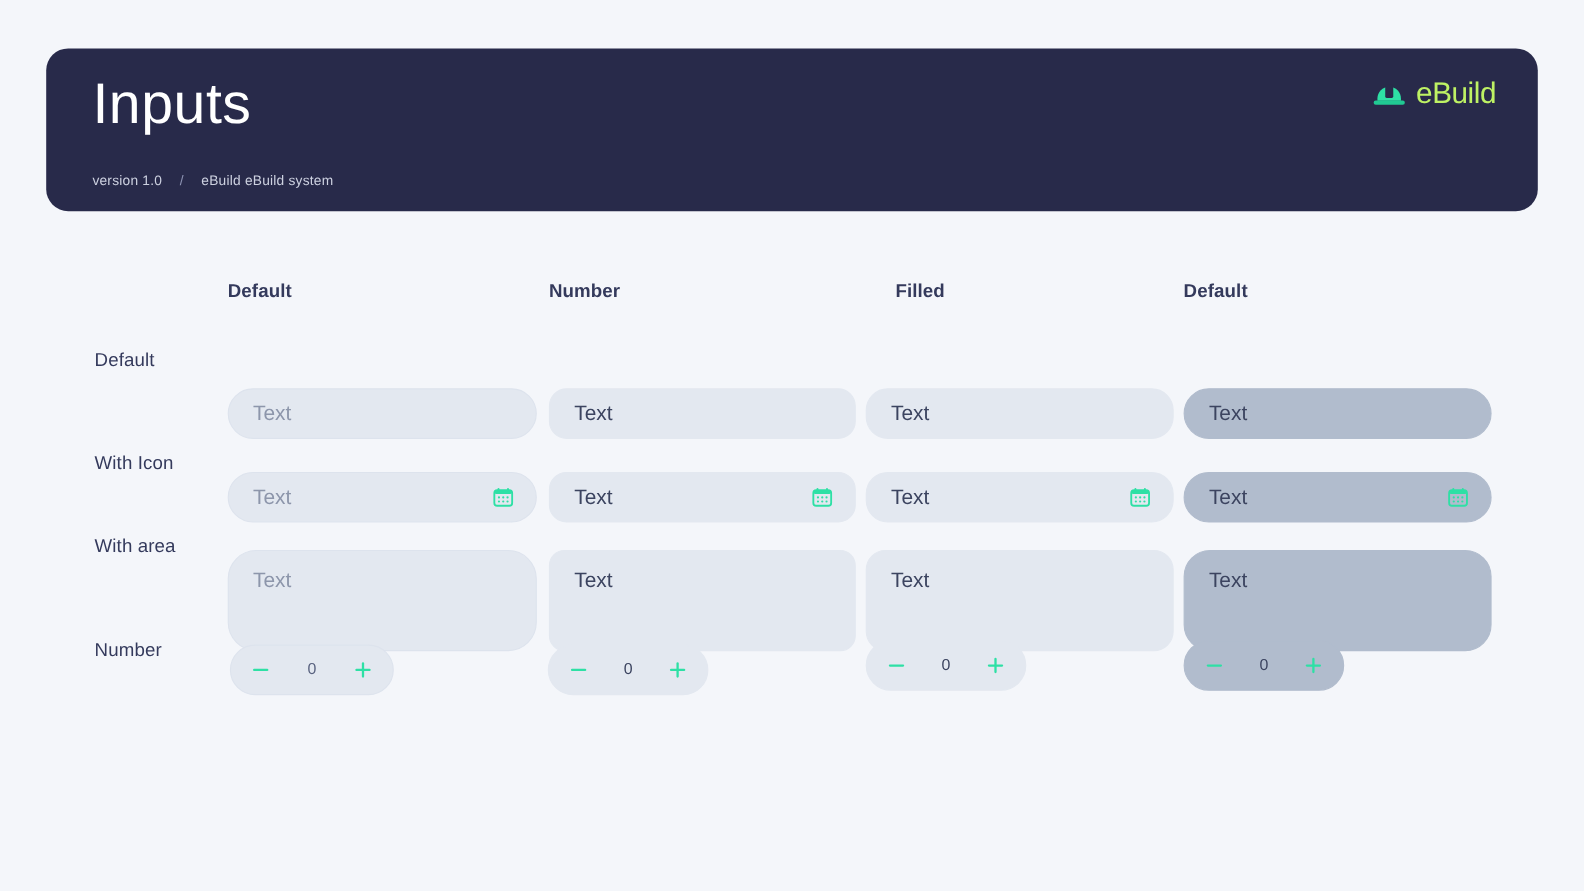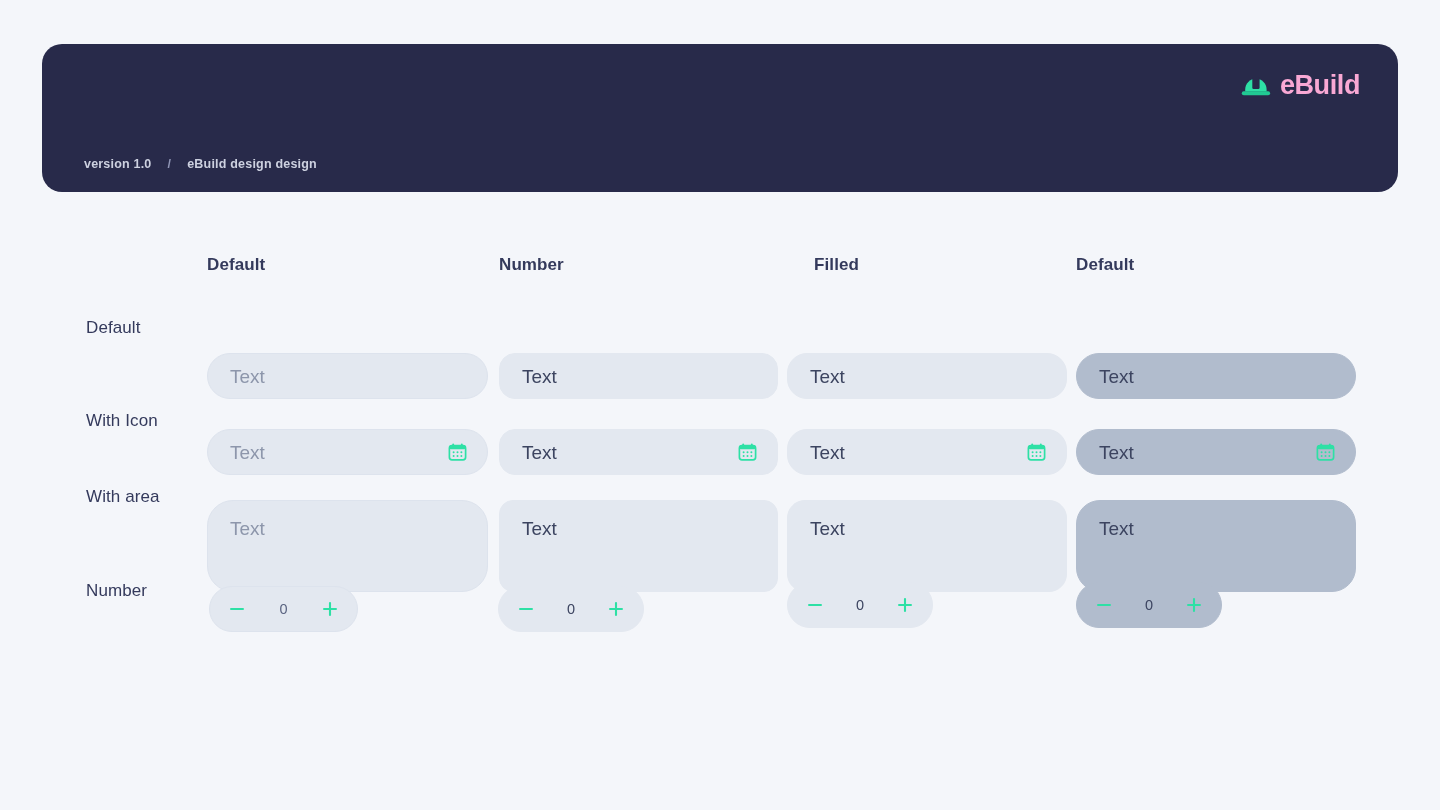--- a/index.html
+++ b/index.html
@@ -41,36 +41,35 @@
   .header-meta {
     position: absolute;
     left: 42px;
     top: 113px;
     display: flex;
     align-items: center;
     gap: 16px;
     font-size: 12.5px;
     color: #cdd1e0;
     letter-spacing: 0.2px;
-    font-weight: bold;
   }
   .header-meta .sep { color: #8f95b5; }
 
   .brand {
     position: absolute;
     right: 38px;
     top: 26px;
     display: flex;
     align-items: center;
     gap: 9px;
   }
   .brand-name {
     font-size: 27px;
-    font-weight: 700;
-    color: #f9a8d4;
+    font-weight: 400;
+    color: #bef264;
     letter-spacing: -0.4px;
   }
   .hardhat { display: block; }
 
   
   .grid {
     position: absolute;
     left: 0;
     top: 255px;
     width: 1192px;
@@ -185,25 +184,26 @@
     flex: none;
   }
   .step-btn svg { display: block; }
 </style>
 </head>
 <body>
 
 <div class="page">
 
   <div class="header">
+    <div class="header-title">Inputs</div>
 
     <div class="header-meta">
       <span>version 1.0</span>
       <span class="sep">/</span>
-      <span>eBuild design design</span>
+      <span>eBuild eBuild system</span>
     </div>
 
     <div class="brand">
       <span class="hardhat-wrap">
         <svg class="hardhat" width="30" height="22" viewBox="0 0 30 22" aria-hidden="true">
           <path d="M4.2 14.6C4.2 8.6 8.9 3.8 14.9 3.8S25.6 8.6 25.6 14.6v1.9H4.2z" fill="#2ee0a5"></path>
           <rect x="11.3" y="2.1" width="7.3" height="12" rx="1.3" fill="#282a4a"></rect>
           <rect x="0.8" y="16.3" width="28.3" height="3.9" rx="1.9" fill="#21c993"></rect>
         </svg>
       </span>

